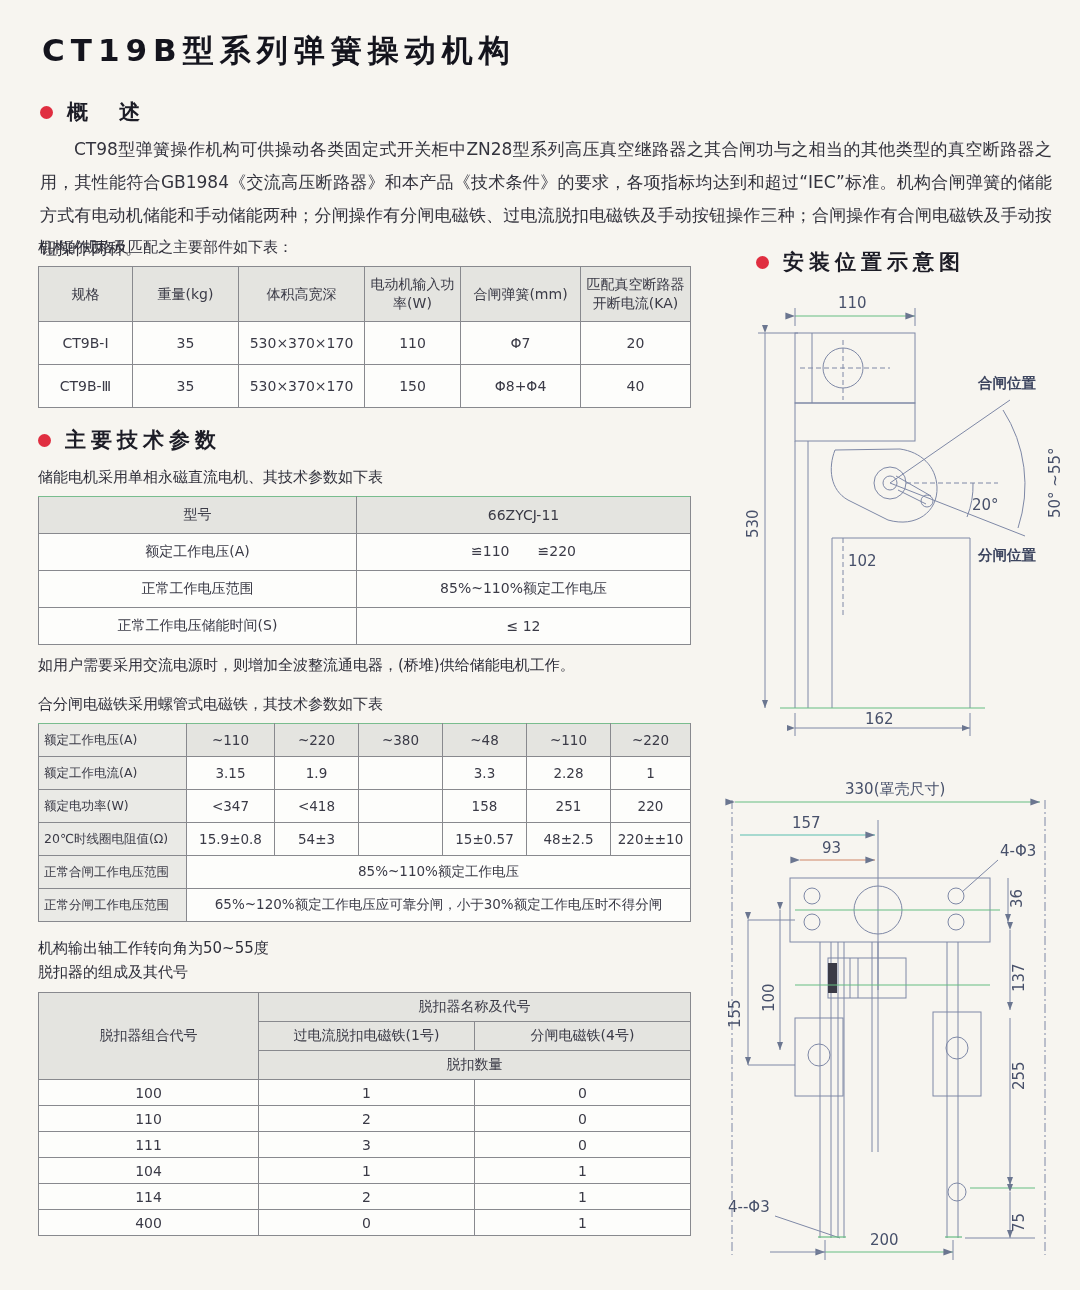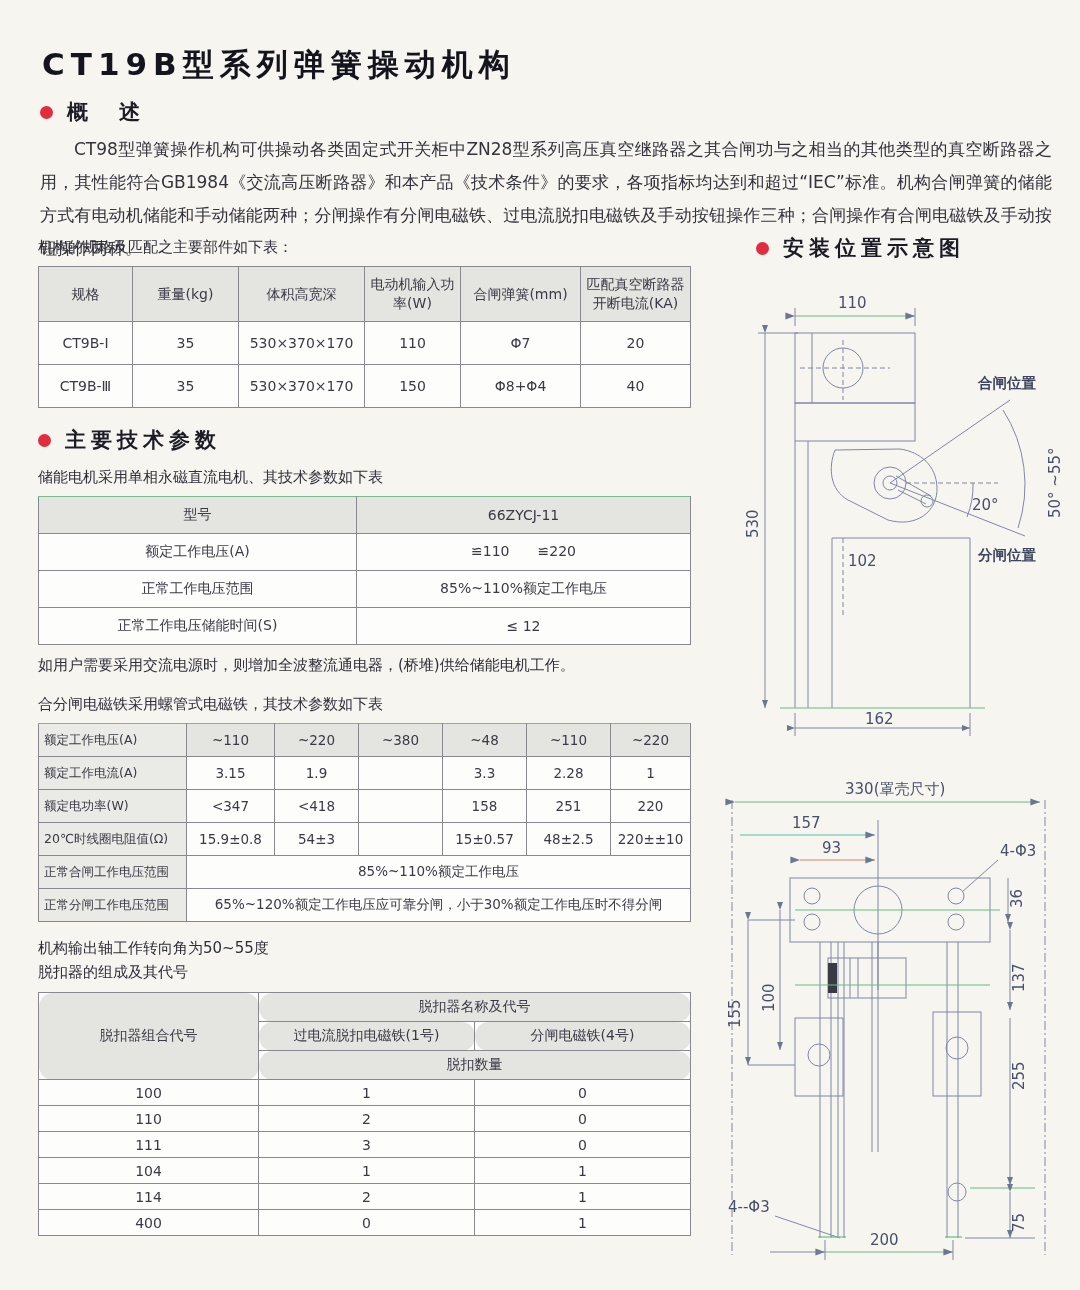--- a/index.html
+++ b/index.html
@@ -5,21 +5,21 @@
   * { margin:0; padding:0; box-sizing:border-box; }
   html,body { width:1080px; height:1290px; }
   body {
     position:relative;
     background:#f7f5f0;
     font-family:"DejaVu Sans","Liberation Sans",sans-serif;
     color:#34343e;
     overflow:hidden;
   }
   .page-title {
-    position:absolute; left:42px; top:44px;
+    position:absolute; left:42px; top:30px;
     font-size:31px; font-weight:bold; color:#14141d; letter-spacing:6px;
   }
   .section-head { display:flex; align-items:center; gap:14px; }
   .dot {
     width:13px; height:13px; border-radius:50%;
     background:#e02e40; flex:0 0 auto;
   }
   .section-head .txt { font-size:21px; font-weight:bold; color:#1c1c26; letter-spacing:5px; }
   .overview-head { position:absolute; left:40px; top:98px; }
   .overview-para {
@@ -36,25 +36,25 @@
   tr.g > td, tr.g > th { border-top:1px solid #79bd8e; }
   
   .t1 th { height:55px; line-height:1.35; }
   .t1 td { height:43px;margin-left:48px; }
   
   .t2 td { height:37px;margin-left:24px; }
   
   .t3 td { height:33px; font-size:13.5px; }
   .t3 .lbl { font-size:12.5px; text-align:left; padding-left:5px; background:#eaeae6; }
   
-  .t4 td { height:29px;border-radius:14px; }
+  .t4 td { height:29px; }
   .t4 .b td { height:26px; }
   .notes { font-size:15px; color:#2f2f3a; line-height:1.6; }
   .gap8 { height:8px; } .gap14 { height:14px; } .gap18 { height:18px; }
-  .install-head { position:absolute; left:756px; top:234px; }
+  .install-head { position:absolute; left:756px; top:248px; }
   svg { display:block; }
   svg text { font-size:15px; fill:#47506a; font-family:"DejaVu Sans",sans-serif; }
   svg text.cn { font-size:14.5px; fill:#3c445e; font-weight:bold; }
   .dwg { stroke:#7e88a6; fill:none; stroke-width:1; }
   .dash { stroke-dasharray:5 3; }
   .dashdot { stroke-dasharray:9 3 2 3; }
   .dim { stroke:#7e88a6; stroke-width:1; }
   .dimg { stroke:#66bd82; stroke-width:1.2; }
   .dimt { stroke:#58bdae; stroke-width:1.2; }
   .dimr { stroke:#cf8566; stroke-width:1.2; }

